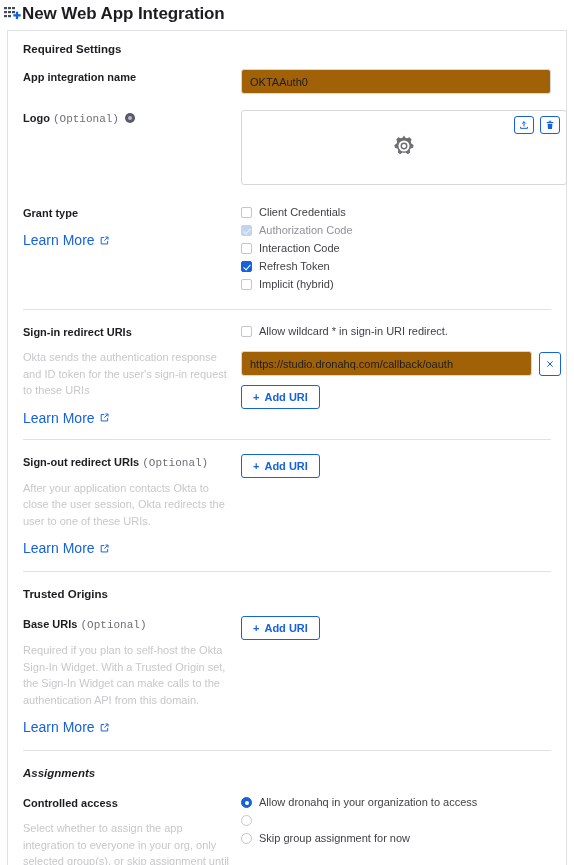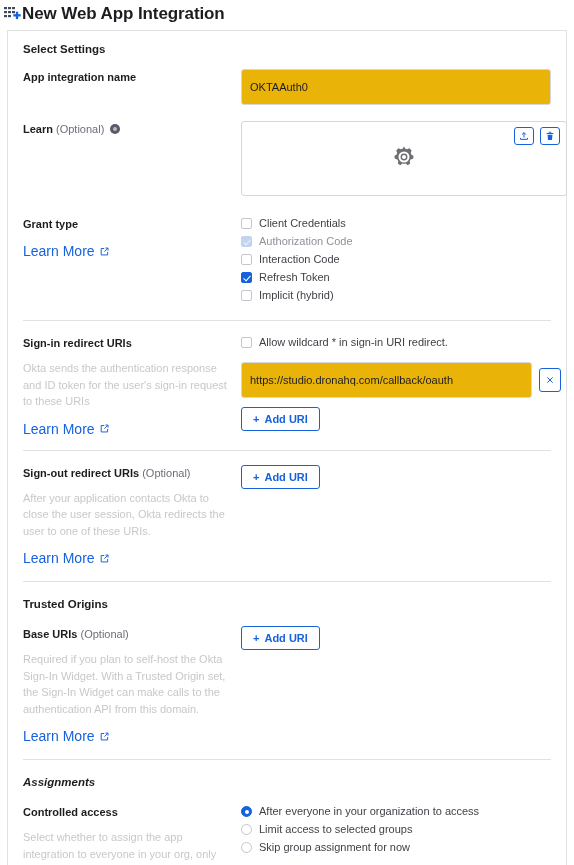--- a/index.html
+++ b/index.html
@@ -82,20 +82,21 @@
   }
   .label {
     font-size: 11px;
     font-weight: 700;
     color: #1d1d21;
     line-height: 16px;
   }
   .label .optional {
     font-weight: 400;
     color: #6e6e78;
+    font-family: Liberation Mono, monospace;
   }
   .hint {
     font-size: 11px;
     color: #c7c8ca;
     line-height: 16.5px;
     margin-top: 9px;
   }
   .learn-more {
     display: inline-flex;
     align-items: center;
@@ -104,28 +105,28 @@
     color: #1662dd;
     text-decoration: none;
     margin-top: 11px;
     cursor: pointer;
   }
   .ext-icon { width: 9px; height: 9px; display: block; }
 
   
   .text-input {
     width: 100%;
-    height: 36px;
+    height: 25px;
     border: 1px solid #d7d7d7;
     border-radius: 3px;
     padding: 8px 8px;
     font-size: 11px;
     color: #1d1d21;
     font-family: "Liberation Sans", sans-serif;
-    background: #eab308;
+    background: #a16207;
     outline: none;
   }
   .uri-row {
     display: flex;
     align-items: center;
     gap: 7px;
     margin-bottom: 9px;
   }
   .uri-row .text-input { width: 291px; }
 
@@ -297,35 +298,35 @@
       </g>
     </svg>
   </span>
   <span class="page-title">New Web App Integration</span>
 </div>
 
 <div class="card">
 
   <div class="section">
     <div class="section-inner">
-      <div class="section-title">Select Settings</div>
+      <div class="section-title">Required Settings</div>
 
       <div class="row" style="margin-top:14px;">
         <div class="col-left">
           <div class="label">App integration name</div>
         </div>
         <div class="col-right">
           <input class="text-input" type="text" value="OKTAAuth0" style="">
         </div>
       </div>
 
       <div class="row" style="margin-top:16px;">
         <div class="col-left">
           <div class="label">
-            <span>Learn</span>
+            <span>Logo</span>
             <span class="optional">(Optional)</span>
             <span class="info-dot"></span>
           </div>
         </div>
         <div class="col-right">
           <div class="logo-box">
             <span class="mt-gear">
               <svg viewBox="0 0 24 24" width="26" height="26" aria-hidden="true">
                 <path fill="#6e6e73" d="M12 2.2l1.3 2.1c.5.1 1 .3 1.5.5l2.3-.8 1.9 1.9-.8 2.3c.2.5.4 1 .5 1.5l2.1 1.3-.4 2.6-2.3.7c-.2.5-.5.9-.8 1.3l.4 2.4-2.2 1.5-2-1.4c-.5.1-1 .2-1.5.2s-1 0-1.5-.2l-2 1.4-2.2-1.5.4-2.4c-.3-.4-.6-.8-.8-1.3l-2.3-.7L3.1 11l2.1-1.3c.1-.5.3-1 .5-1.5l-.8-2.3 1.9-1.9 2.3.8c.5-.2 1-.4 1.5-.5L12 2.2z"></path>
                 <circle cx="12" cy="12" r="5.1" fill="#ffffff"></circle>
@@ -499,25 +500,24 @@
     <div class="section-inner" style="padding-top:16px;padding-bottom:16px;">
       <div class="section-title" style="margin-bottom:16px;font-style:italic;">Assignments</div>
       <div class="row">
         <div class="col-left">
           <div class="label">Controlled access</div>
           <div class="hint">Select whether to assign the app integration to everyone in your org, only selected group(s), or skip assignment until after app creation.</div>
         </div>
         <div class="col-right">
           <div class="choice">
             <span class="radio selected"></span>
-            <span class="choice-label">After everyone in your organization to access</span>
+            <span class="choice-label">Allow dronahq in your organization to access</span>
           </div>
           <div class="choice">
             <span class="radio"></span>
-            <span class="choice-label">Limit access to selected groups</span>
           </div>
           <div class="choice">
             <span class="radio"></span>
             <span class="choice-label">Skip group assignment for now</span>
           </div>
         </div>
       </div>
     </div>
   </div>
 

